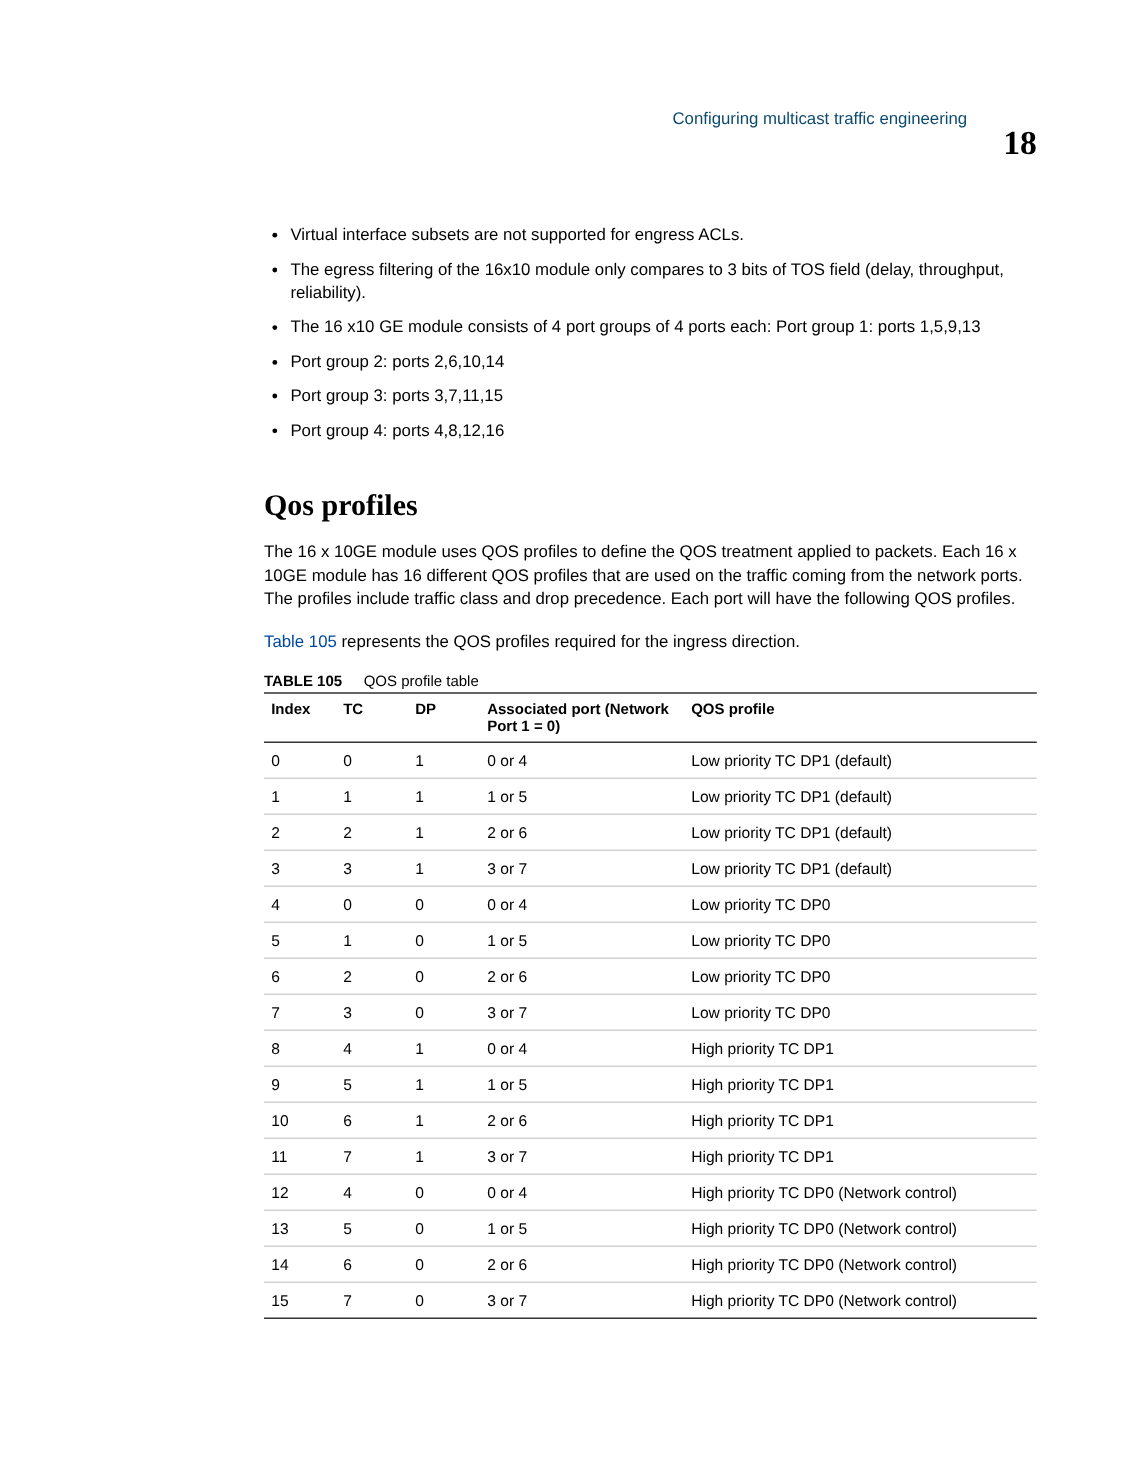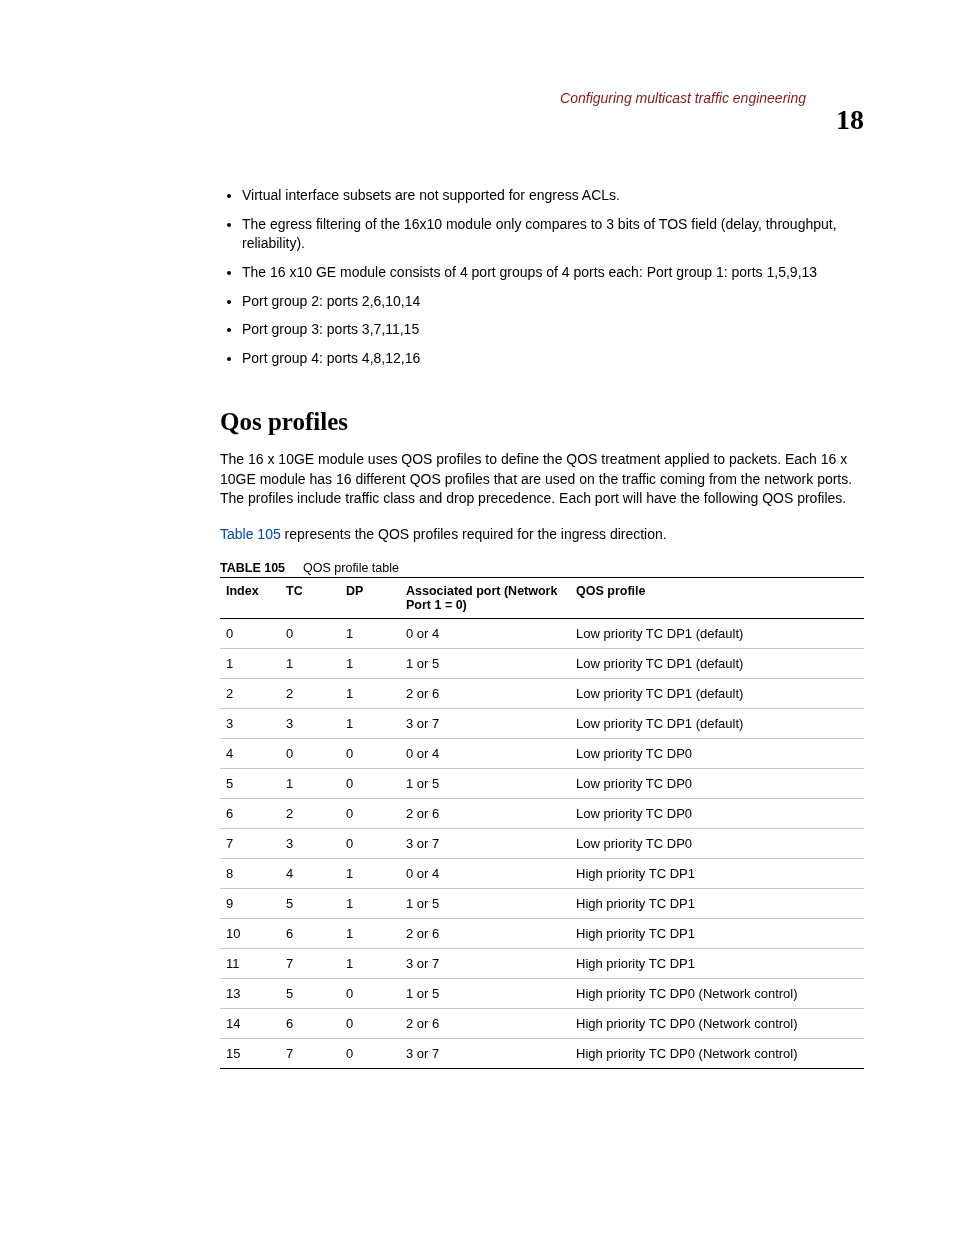--- a/index.html
+++ b/index.html
@@ -21,22 +21,21 @@
   }
   .running-header {
     display: flex;
     justify-content: flex-end;
     align-items: center;
     gap: 30px;
     margin-bottom: 50px;
   }
   .running-header .rh-title {
     font-size: 14px;
-    font-style: italic;
-    color: #7f1d1d;
+    color: #0c4a6e;
   }
   .running-header .rh-chapter {
     font-size: 28px;
     font-weight: bold;
     font-family: Georgia, 'Times New Roman', serif;
     margin-top: 44px;
   }
   .content {
     margin-left: 130px;
   }
@@ -238,20 +237,27 @@
             <td>High priority TC DP1</td>
           </tr>
           <tr>
             <td>11</td>
             <td>7</td>
             <td>1</td>
             <td>3 or 7</td>
             <td>High priority TC DP1</td>
           </tr>
           <tr>
+            <td>12</td>
+            <td>4</td>
+            <td>0</td>
+            <td>0 or 4</td>
+            <td>High priority TC DP0 (Network control)</td>
+          </tr>
+          <tr>
             <td>13</td>
             <td>5</td>
             <td>0</td>
             <td>1 or 5</td>
             <td>High priority TC DP0 (Network control)</td>
           </tr>
           <tr>
             <td>14</td>
             <td>6</td>
             <td>0</td>

